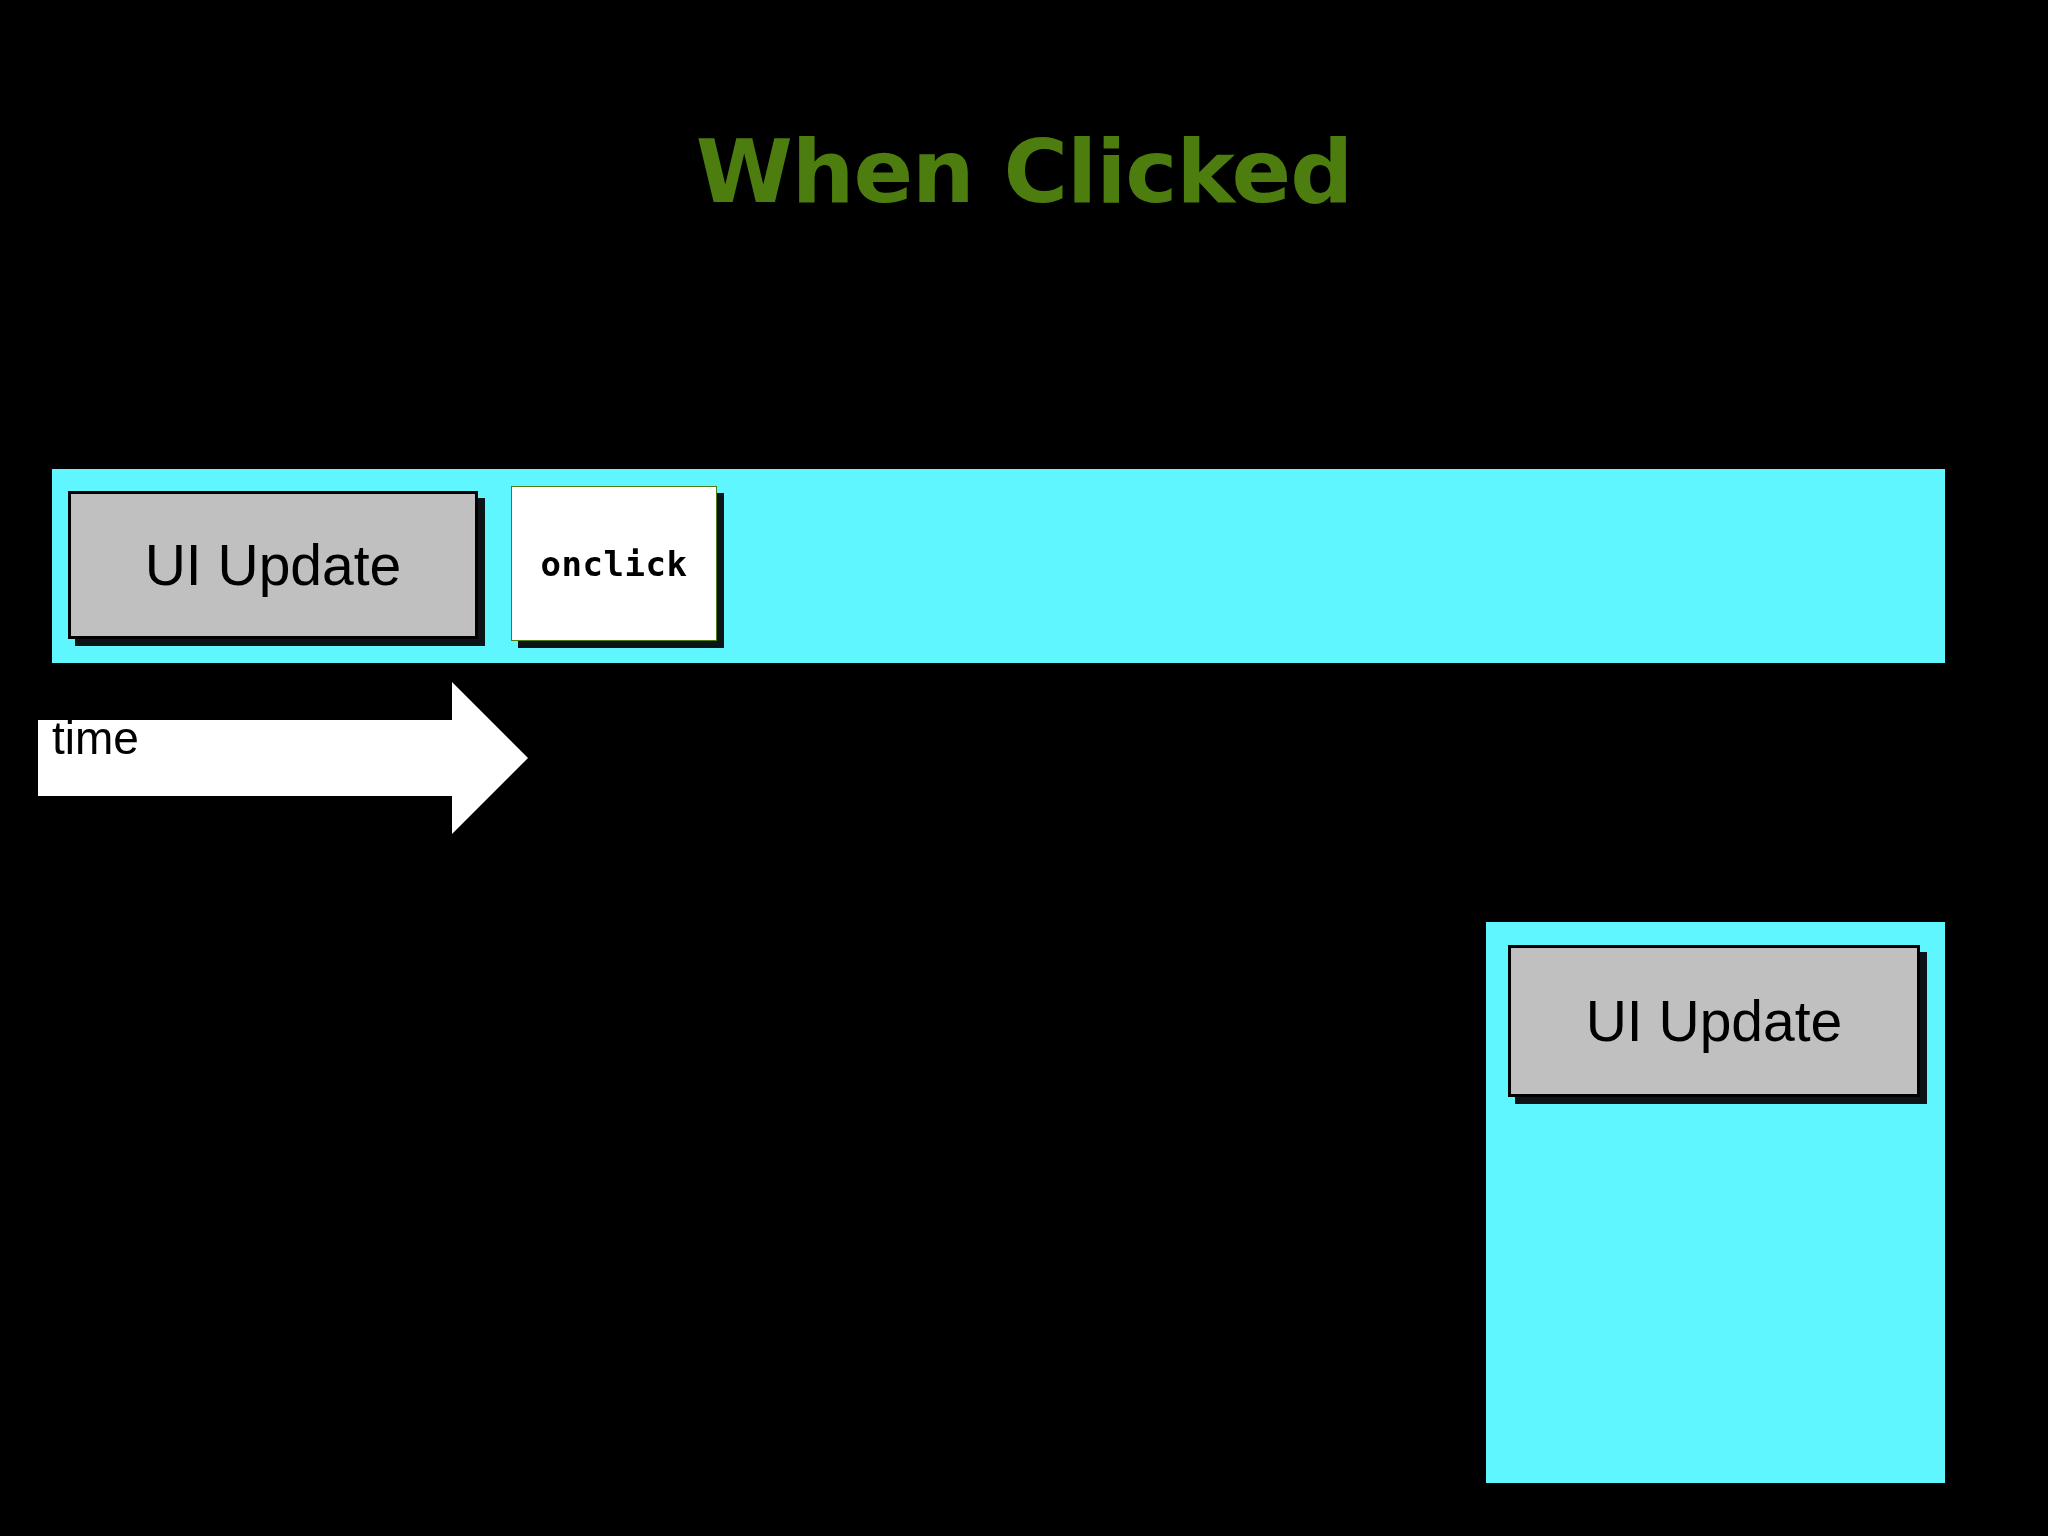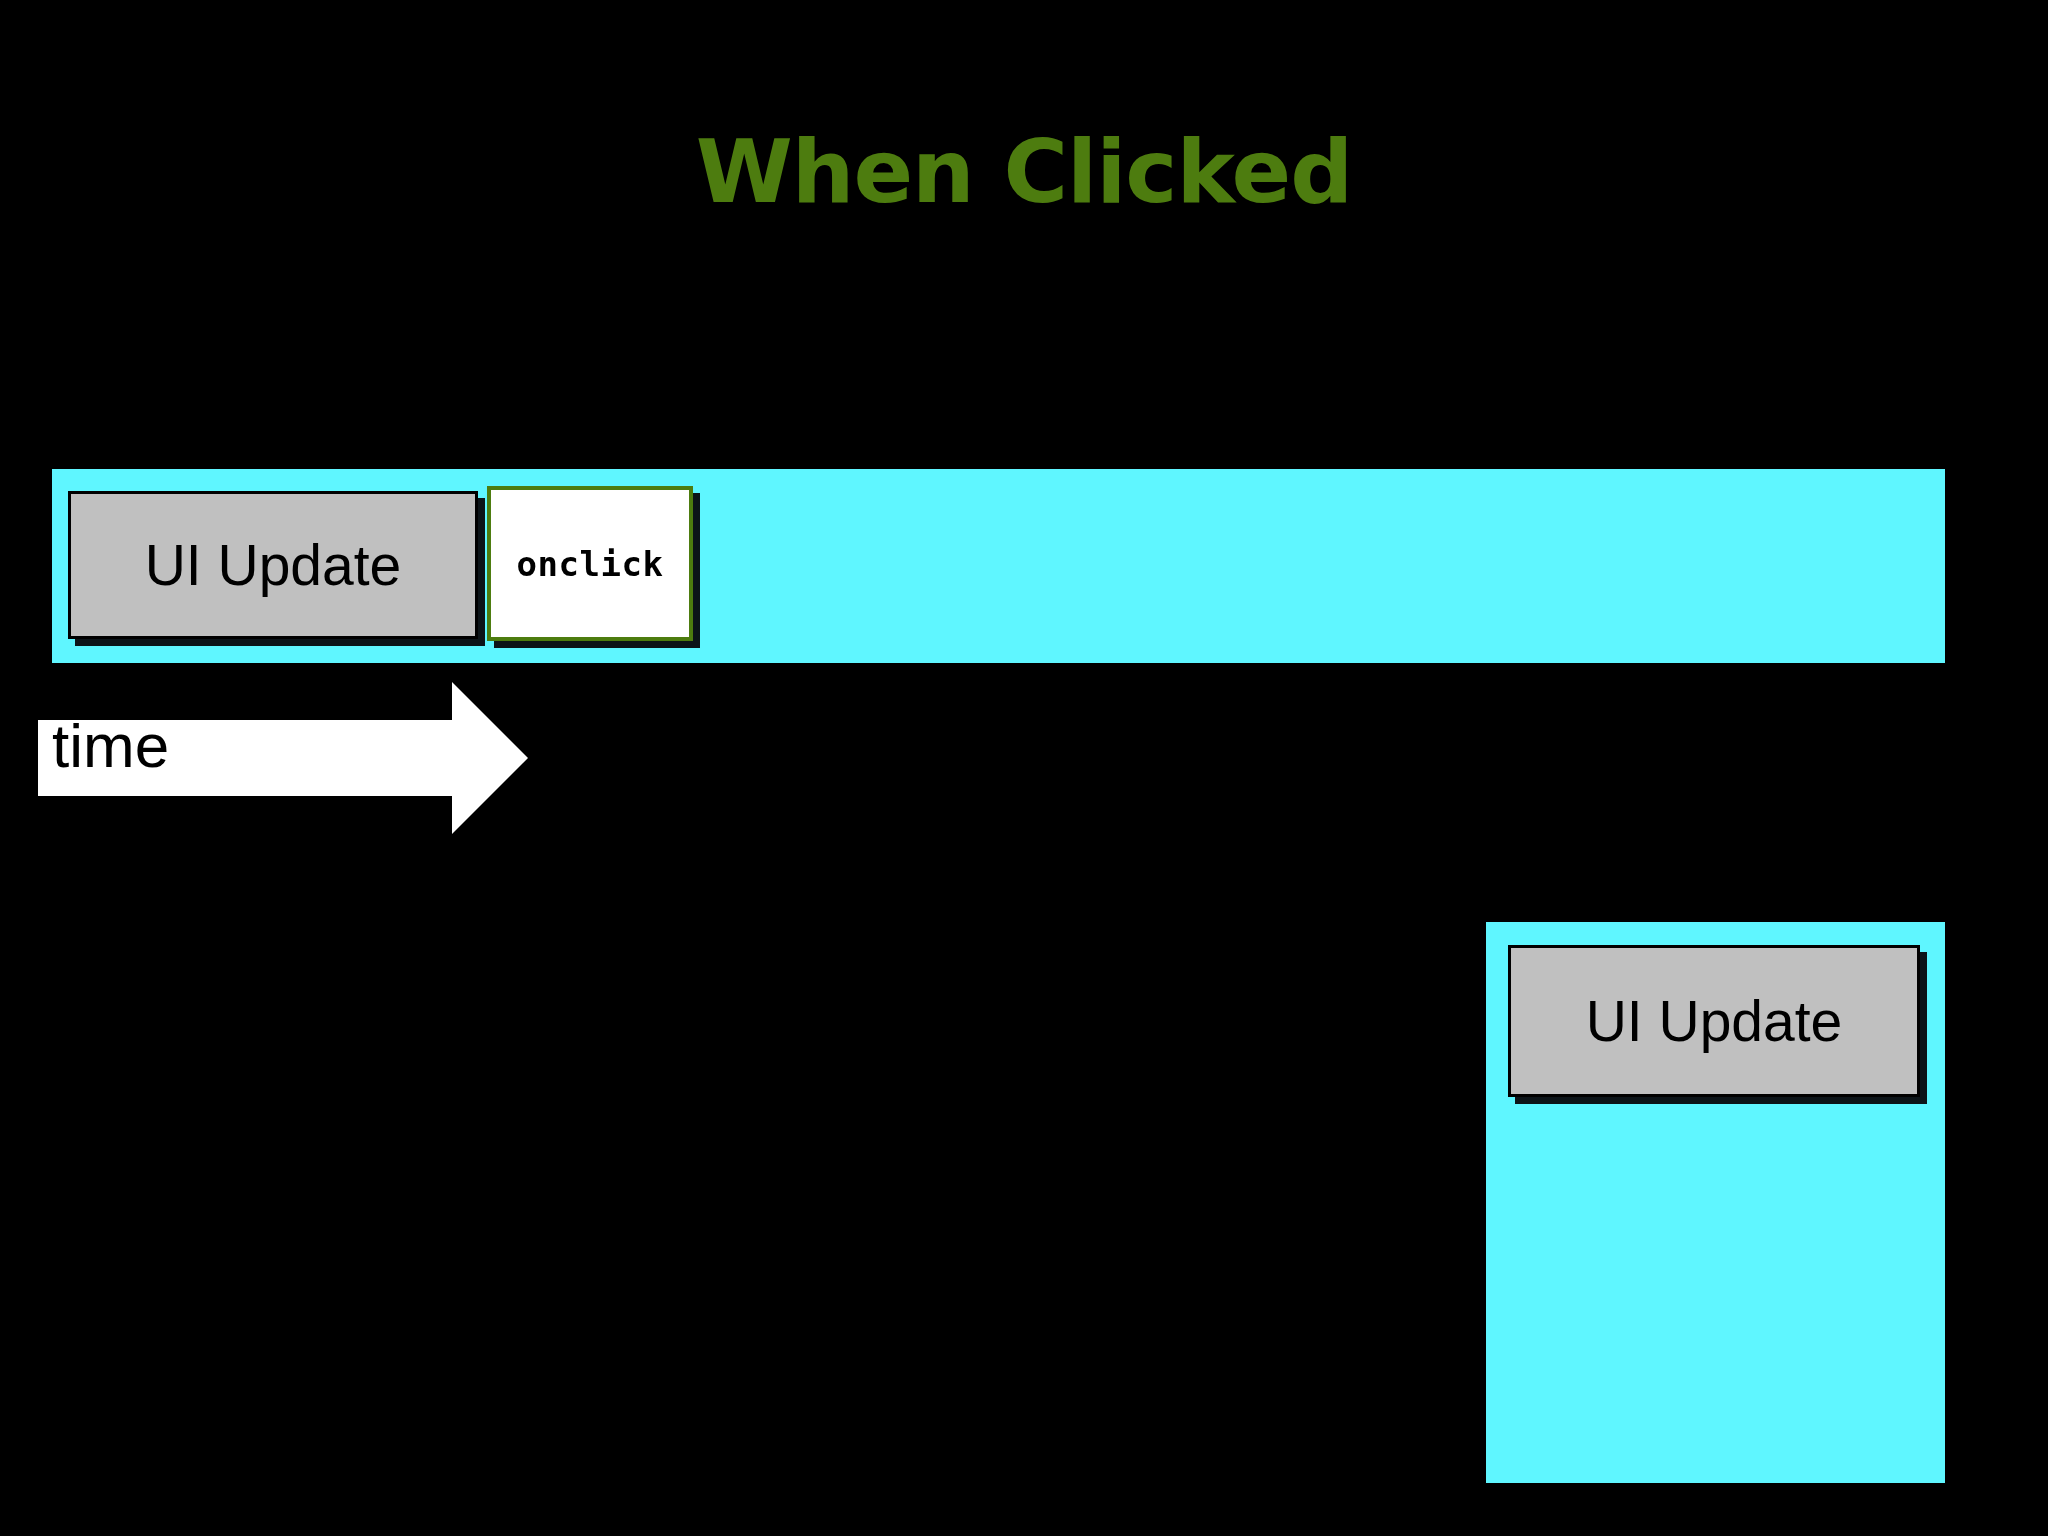--- a/index.html
+++ b/index.html
@@ -67,26 +67,26 @@
     font-family: "Liberation Sans", sans-serif;
     font-weight: normal;
     font-size: 57px;
     line-height: 1;
     white-space: nowrap;
   }
 
   
   #timeline-onclick {
     position: absolute;
-    left: 435px;
+    left: 459px;
     top: 17px;
     width: 206px;
     height: 155px;
     background: #FFFFFF;
-    border: 4px solid #4d7c0f;
+    border: 1px solid #4d7c0f;
     box-shadow: 7px 7px 0 0 #0c1418;
     box-sizing: border-box;
     display: flex;
     align-items: center;
     justify-content: center;
   }
   #timeline-onclick-label {
     color: #000000;
     font-family: "DejaVu Sans Mono", monospace;
     font-weight: bold;
@@ -105,21 +105,21 @@
     height: 164px;
   }
   #time-arrow svg { display: block; }
   #time-arrow-label {
     position: absolute;
     left: 52px;
     top: 715px;
     color: #000000;
     font-family: "Liberation Sans", sans-serif;
     font-stretch: condensed;
-    font-size: 62px;
+    font-size: 46px;
     line-height: 1;
     white-space: nowrap;
   }
 
   
   #detail-panel {
     position: absolute;
     left: 1486px;
     top: 922px;
     width: 459px;

